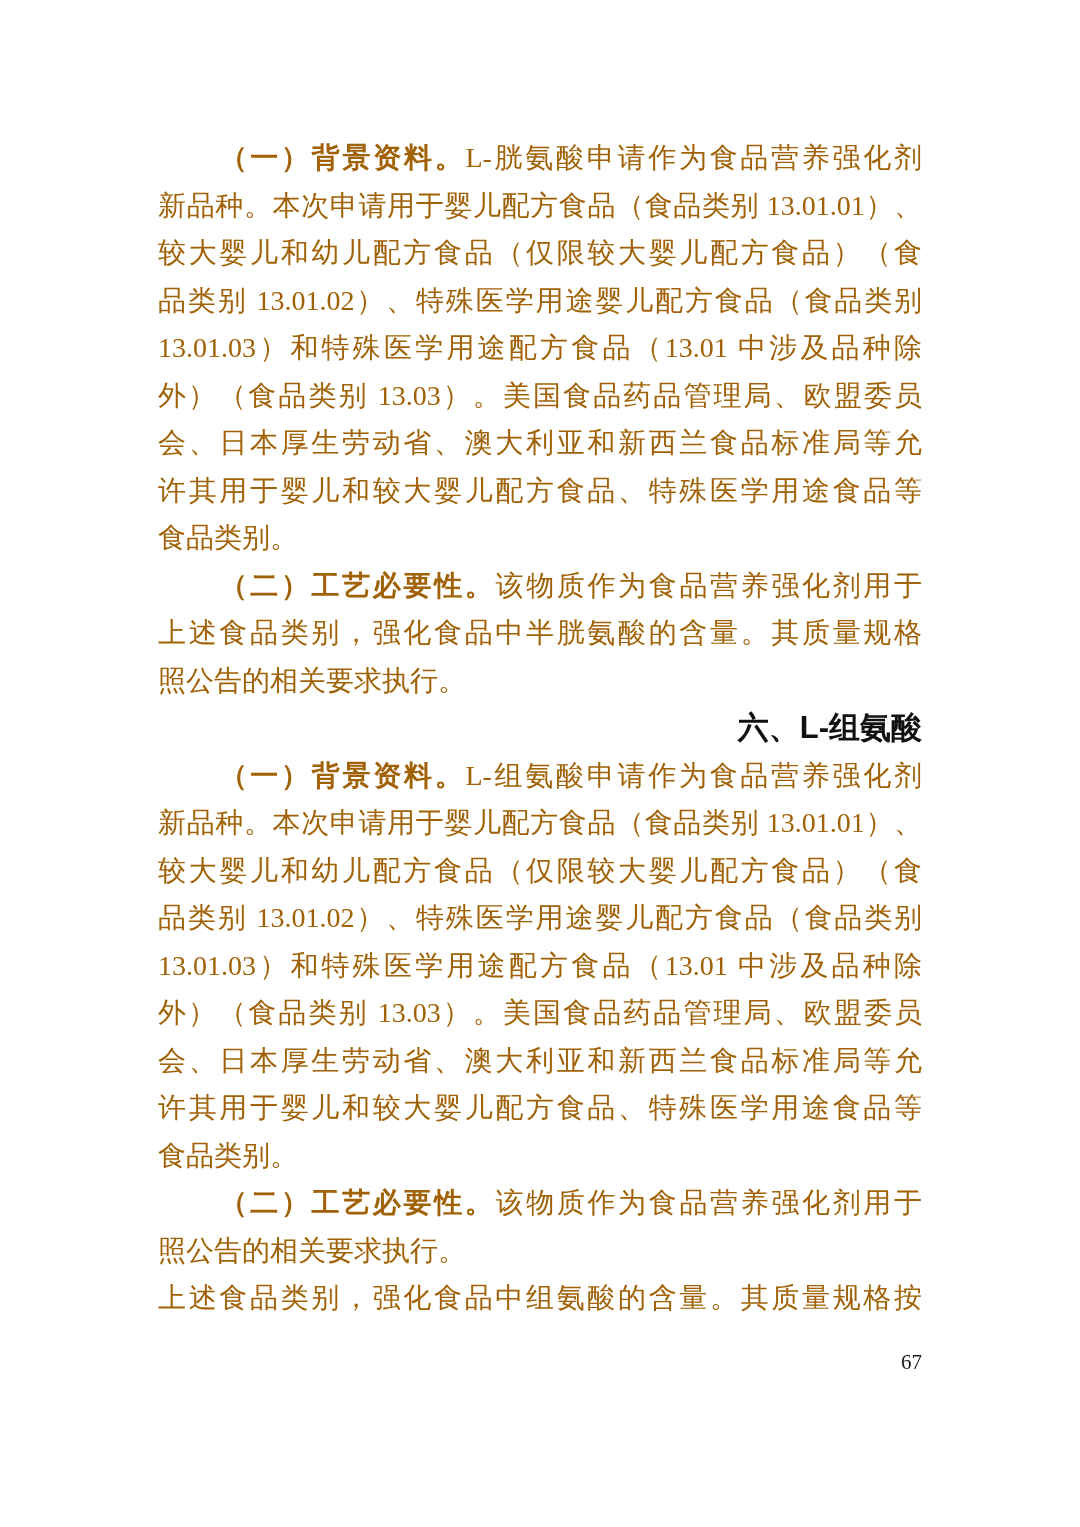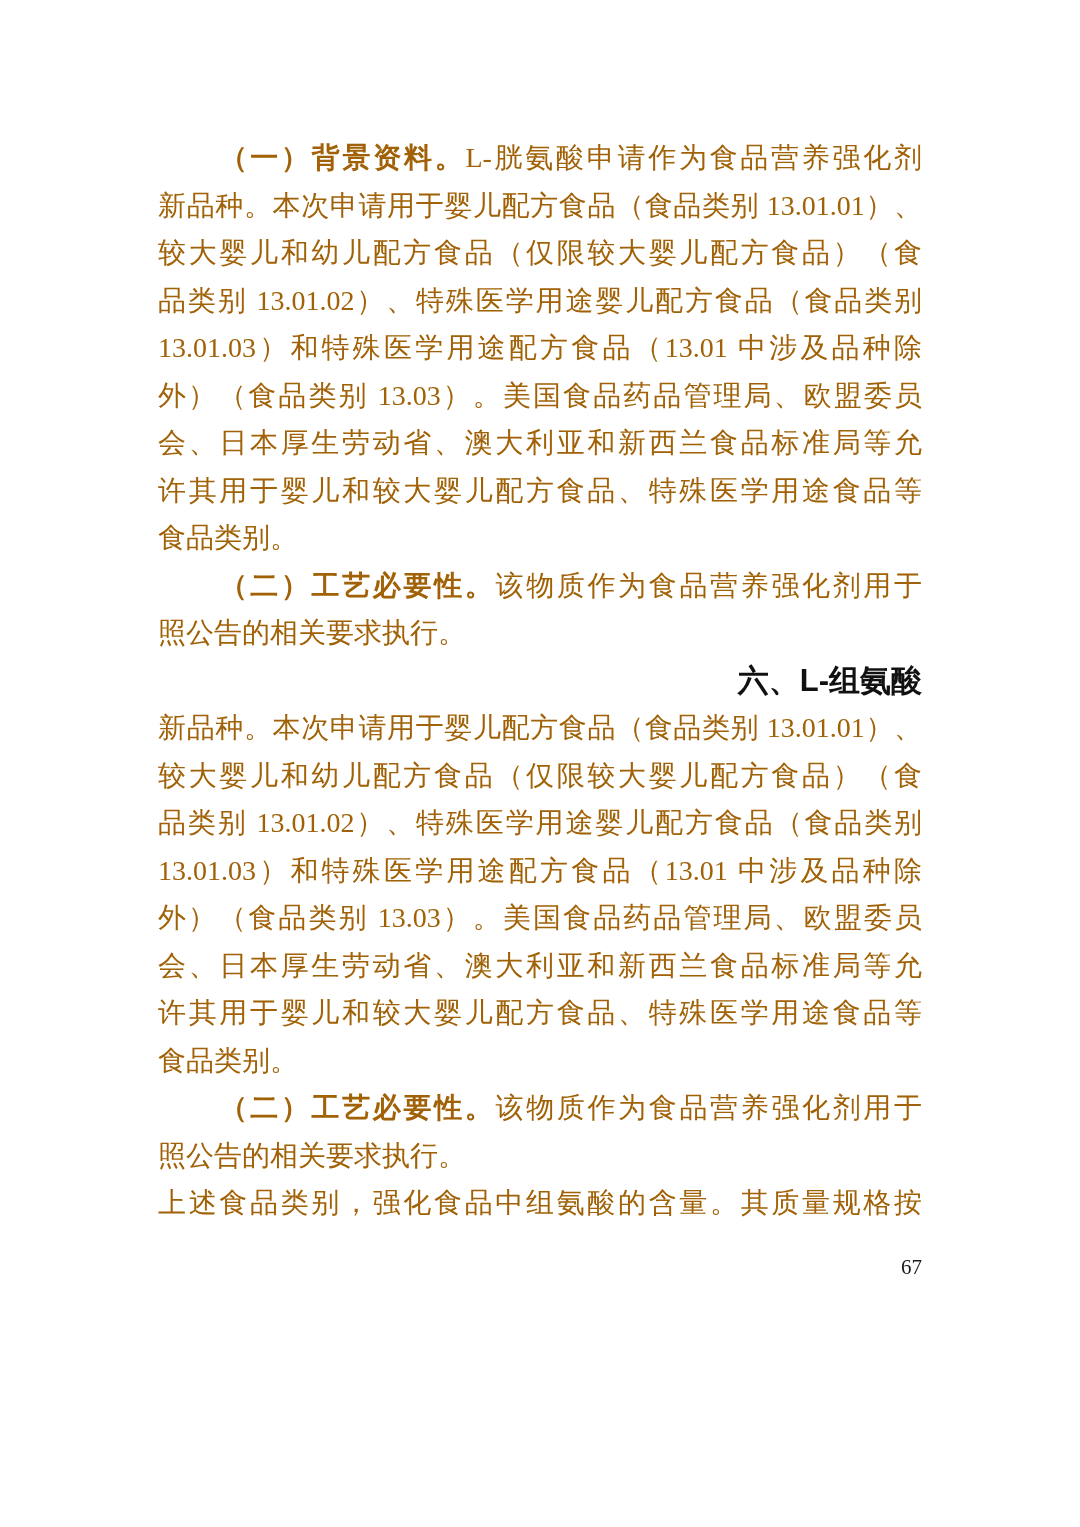--- a/index.html
+++ b/index.html
@@ -66,24 +66,26 @@
     <div class="line just">新品种。本次申请用于婴儿配方食品（食品类别 13.01.01）、</div>
     <div class="line just">较大婴儿和幼儿配方食品（仅限较大婴儿配方食品）（食</div>
     <div class="line just">品类别 13.01.02）、特殊医学用途婴儿配方食品（食品类别</div>
     <div class="line just">13.01.03）和特殊医学用途配方食品（13.01 中涉及品种除</div>
     <div class="line just">外）（食品类别 13.03）。美国食品药品管理局、欧盟委员</div>
     <div class="line just">会、日本厚生劳动省、澳大利亚和新西兰食品标准局等允</div>
     <div class="line just">许其用于婴儿和较大婴儿配方食品、特殊医学用途食品等</div>
     <div class="line">食品类别。</div>
 
     <div class="line just indent"><span class="lead">（二）工艺必要性。</span><span>该物质作为食品营养强化剂用于</span></div>
+    <div class="line just">上述食品类别，强化食品中半胱氨酸的含量。其质量规格</div>
     <div class="line">照公告的相关要求执行。</div>
 
     <div class="heading">六、L-组氨酸</div>
 
+    <div class="line just indent"><span class="lead">（一）背景资料。</span><span>L-组氨酸申请作为食品营养强化剂</span></div>
     <div class="line just">新品种。本次申请用于婴儿配方食品（食品类别 13.01.01）、</div>
     <div class="line just">较大婴儿和幼儿配方食品（仅限较大婴儿配方食品）（食</div>
     <div class="line just">品类别 13.01.02）、特殊医学用途婴儿配方食品（食品类别</div>
     <div class="line just">13.01.03）和特殊医学用途配方食品（13.01 中涉及品种除</div>
     <div class="line just">外）（食品类别 13.03）。美国食品药品管理局、欧盟委员</div>
     <div class="line just">会、日本厚生劳动省、澳大利亚和新西兰食品标准局等允</div>
     <div class="line just">许其用于婴儿和较大婴儿配方食品、特殊医学用途食品等</div>
     <div class="line">食品类别。</div>
 
     <div class="line just indent"><span class="lead">（二）工艺必要性。</span><span>该物质作为食品营养强化剂用于</span></div>

